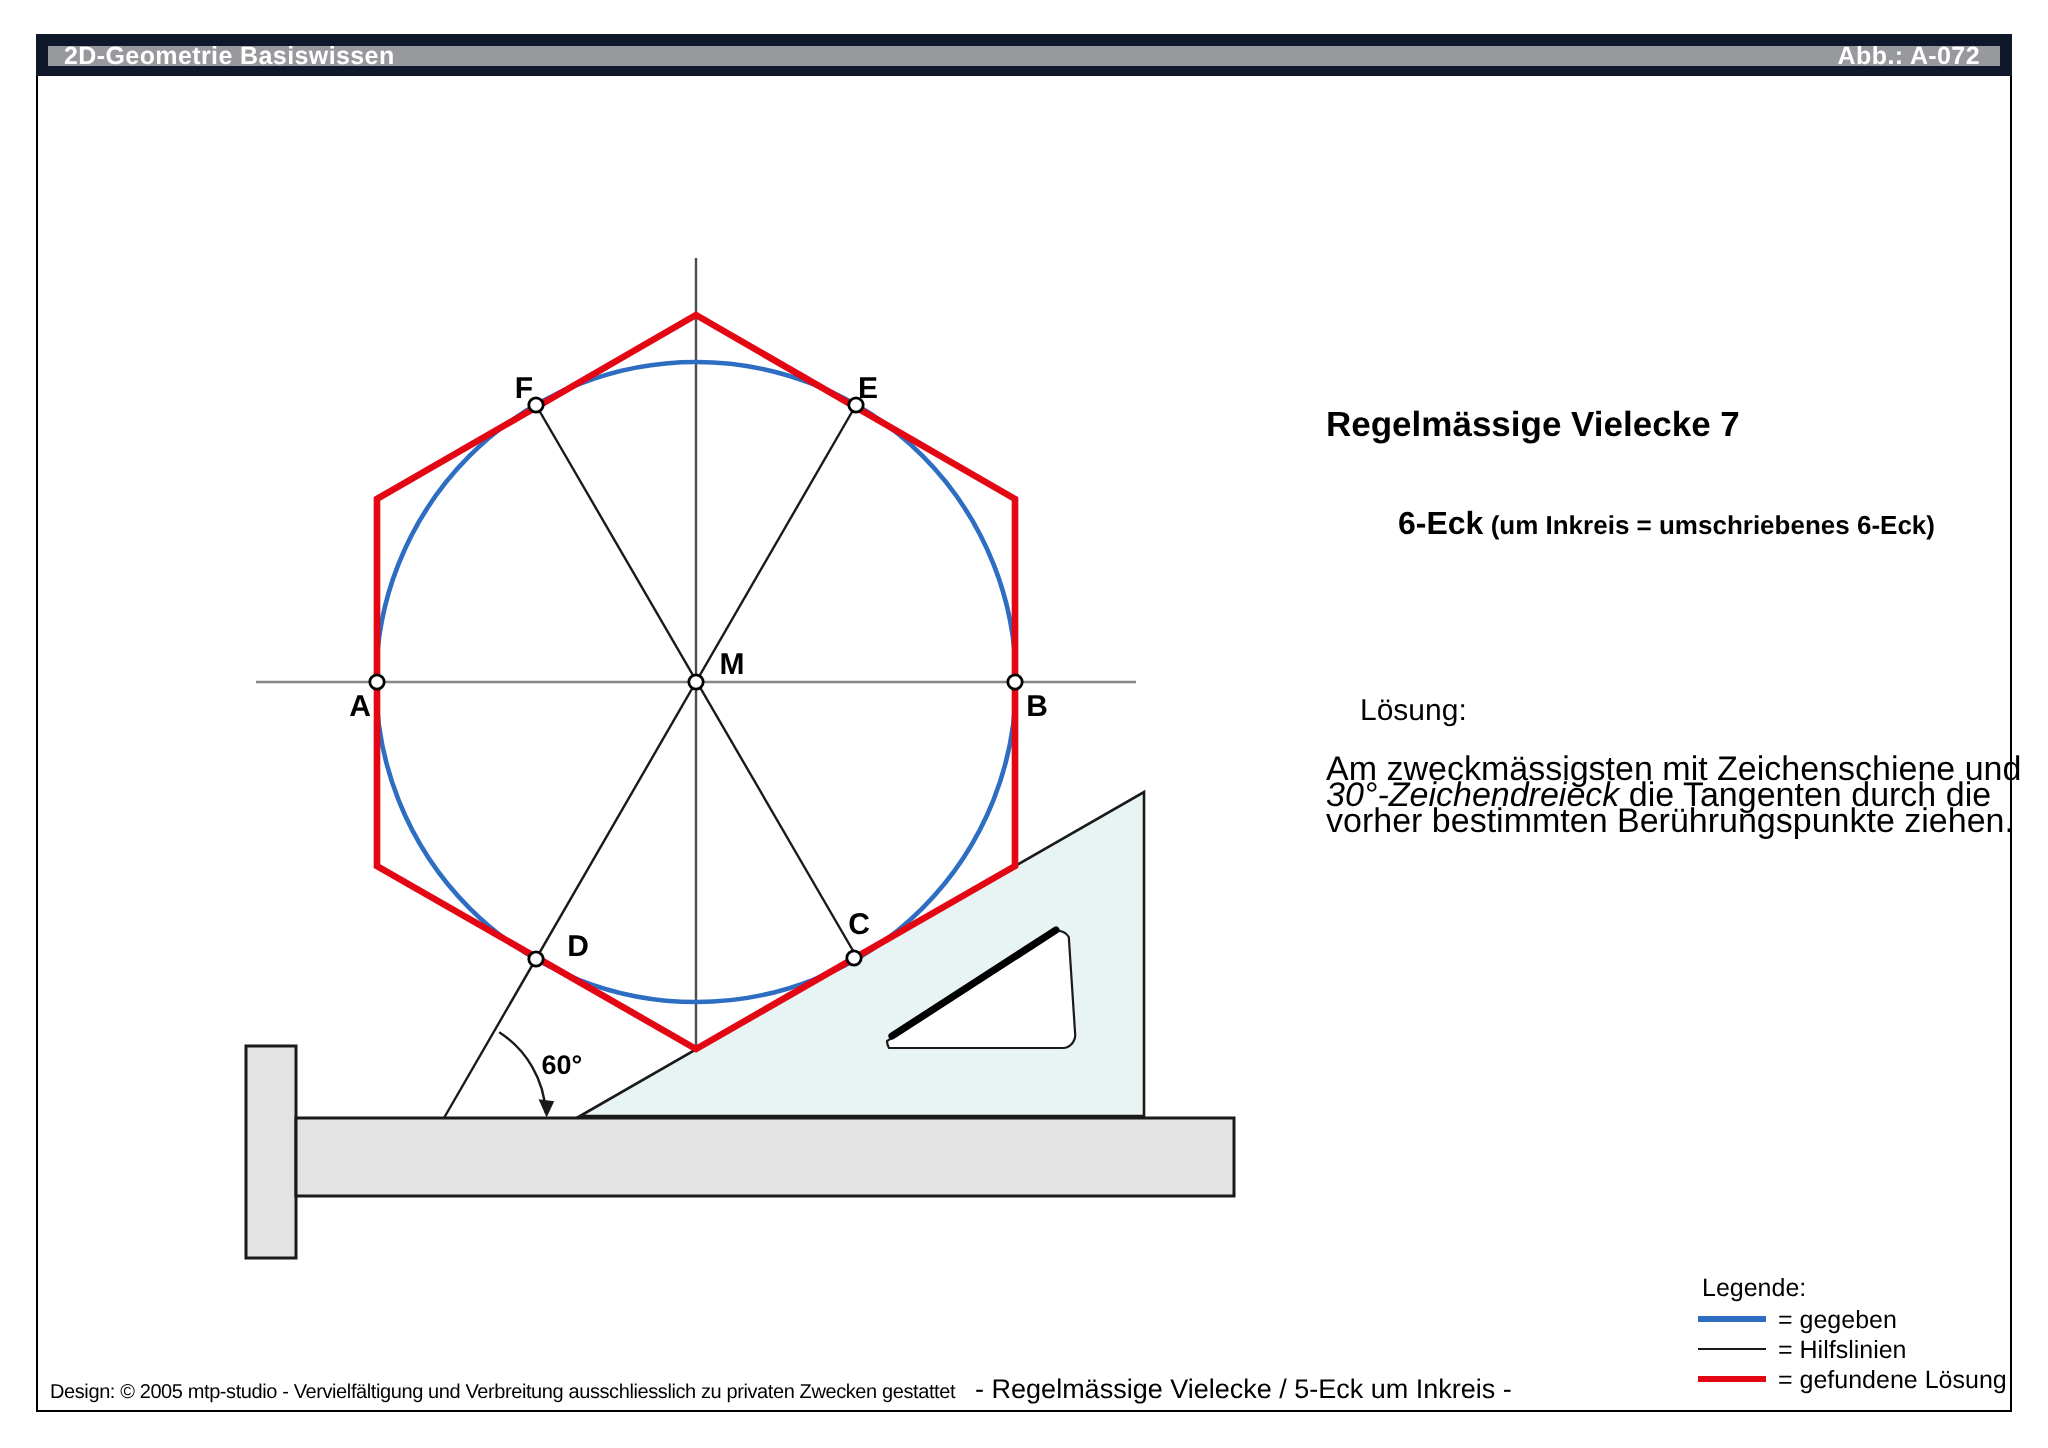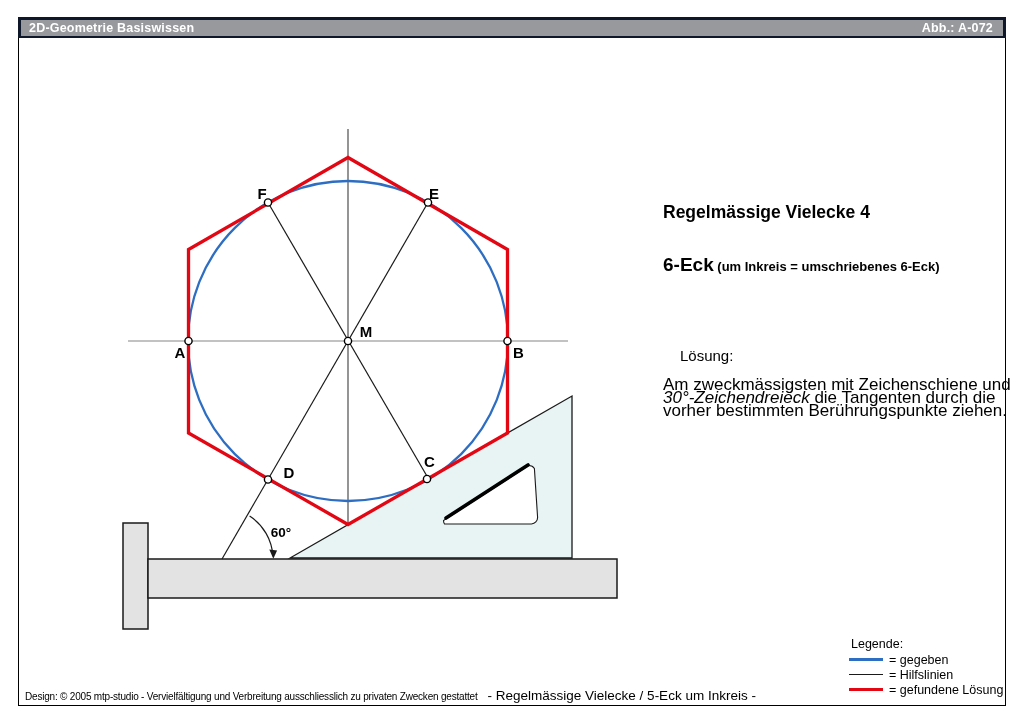--- a/index.html
+++ b/index.html
@@ -1,29 +1,29 @@
 <!DOCTYPE html>
 <html><head>
 <meta charset="utf-8">
 <style>
   html,body{margin:0;padding:0;background:#fff;}
   .page{position:relative;width:1024px;height:724px;background:#fff;overflow:hidden;
         font-family:"Liberation Sans",sans-serif;color:#000;}
   .header-bar{position:absolute;left:18px;top:17px;width:988px;height:22px;
-        background:#97999c;border:3px solid #0f172a;box-sizing:border-box;
+        background:#97999c;border:6px solid #0f172a;box-sizing:border-box;
         display:flex;justify-content:space-between;align-items:center;
         padding:0 10px 0 8px;}
   .header-bar span{color:#fff;font-weight:bold;font-size:12.5px;letter-spacing:.2px;}
   .content-box{position:absolute;left:18px;top:38px;width:988px;height:668px;
         border:1px solid #000;border-top:none;box-sizing:border-box;background:#fff;}
   .diagram-svg{position:absolute;left:0;top:0;}
 
   .info-title{position:absolute;left:663px;top:202px;font-size:17.5px;font-weight:bold;}
   .info-subtitle{position:absolute;left:663px;top:254px;font-weight:bold;}
-  .info-subtitle .big{font-size:19px;}
+  .info-subtitle .big{font-size:16px;margin-left:36px;}
   .info-subtitle .small{font-size:13px;}
   .info-task{position:absolute;left:663px;top:299px;font-size:12px;font-weight:bold;line-height:15px;}
   .info-solution-label{position:absolute;left:680px;top:347px;font-size:15px;}
   .info-solution-text{position:absolute;left:663px;top:378px;font-size:17px;line-height:13px;}
   .italic{font-style:italic;}
 
   .legend{position:absolute;left:849px;top:637px;}
   .legend-title{font-size:12.5px;margin-left:2px;margin-bottom:1px;}
   .legend-row{display:flex;align-items:center;height:15px;}
   .legend-swatch{width:34px;margin-right:6px;flex:0 0 auto;}
@@ -85,21 +85,21 @@
       <text x="518.5" y="358">B</text>
       <text x="366" y="337">M</text>
       <text x="262" y="199">F</text>
       <text x="434" y="199">E</text>
       <text x="289" y="478">D</text>
       <text x="429.5" y="467">C</text>
       <text x="281" y="537" font-size="13.5">60°</text>
     </g>
   </svg>
 
-  <div class="info-title">Regelmässige Vielecke 4</div>
+  <div class="info-title">Regelmässige Vielecke 7</div>
 
   <div class="info-subtitle">
     <span class="big">6-Eck</span><span class="small"> (um Inkreis = umschriebenes 6-Eck)</span>
   </div>
 
 
   <div class="info-solution-label">Lösung:</div>
 
   <div class="info-solution-text">
     <div>Am zweckmässigsten mit Zeichenschiene und</div>

